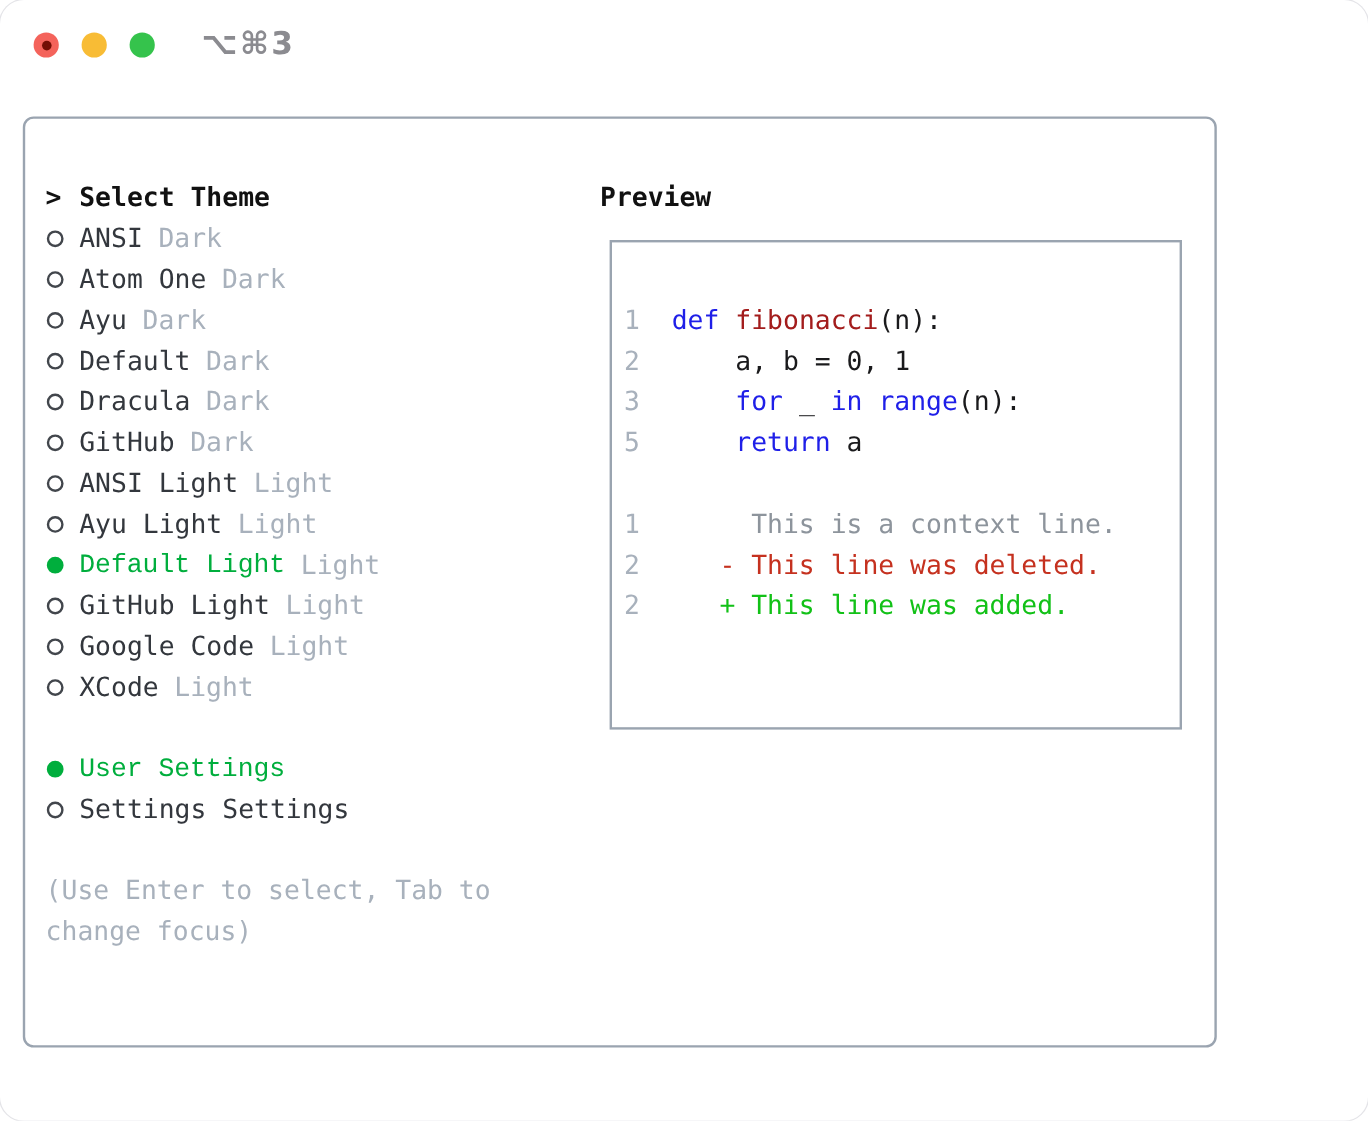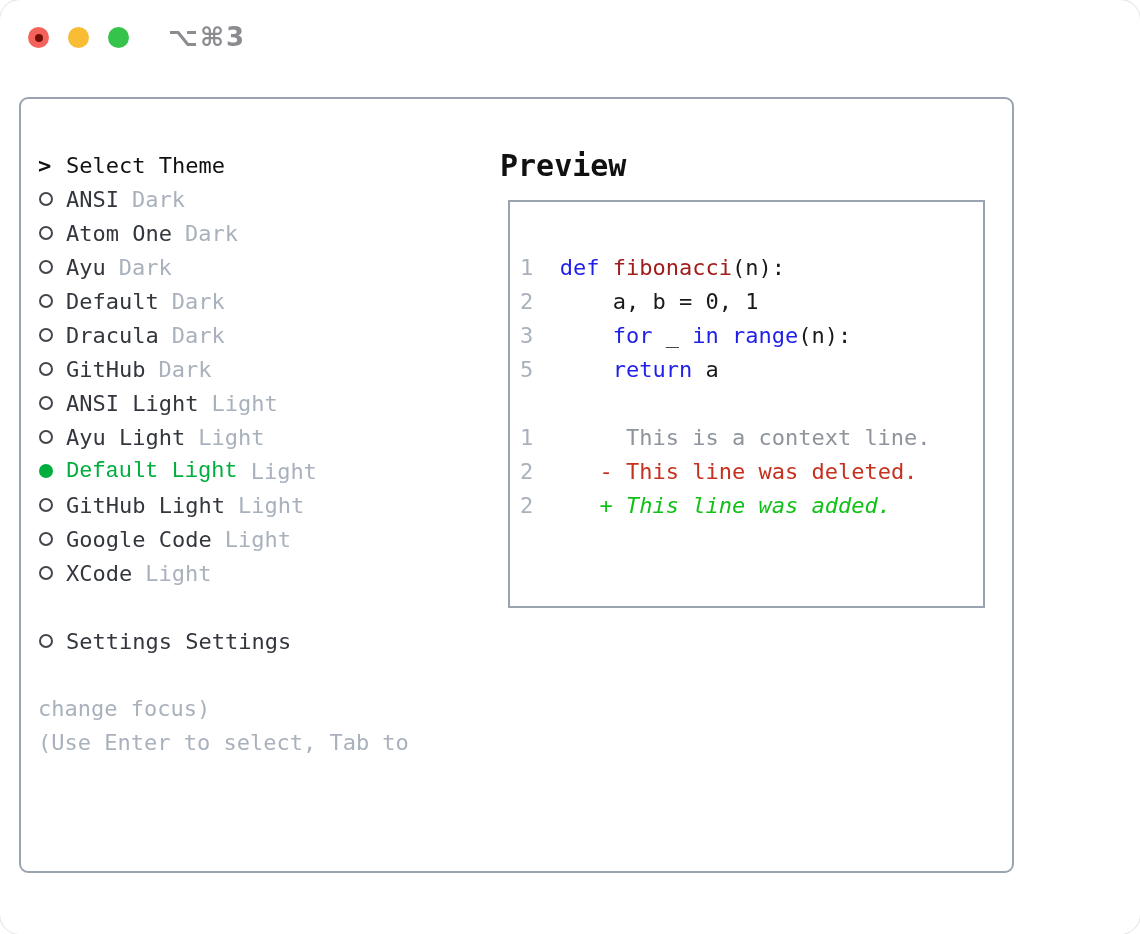--- a/index.html
+++ b/index.html
@@ -25,51 +25,51 @@
   }
   
   .panel {
     position:absolute; left:19px; top:97px; width:995px; height:776px;
     border:2px solid var(--border); border-radius:9px; background:#ffffff;
   }
   .left-col { position:absolute; left:17px; top:49px; width:440px; }
   .row { display:flex; align-items:center; height:34px; font-size:22px; white-space:pre; }
   .marker { display:inline-flex; align-items:center; width:28px; flex:0 0 28px; }
   .hdr-marker { font-weight:bold; color:var(--heading); }
-  .hdr-label { font-weight:normal; color:var(--heading); }
+  .hdr-label { font-weight:bold; color:var(--heading); }
   .circle {
     width:14px; height:14px; margin-left:1px; border-radius:50%;
     border:2.5px solid #42464c; background:transparent;
   }
   .circle.filled { background:var(--selected); border-color:var(--selected); }
   .name { color:var(--theme-name); }
   .row.selected .name { color:var(--selected);font-family:Liberation Mono, monospace; }
   .tag { color:var(--muted); margin-left:13px;text-align:right; }
   .apply-label { color:var(--heading); }
   .spacer { height:34px; }
   .help { color:var(--muted); }
   .help div { height:34px; line-height:34px; font-size:22px; white-space:pre; }
   
   .preview-label {
     position:absolute; left:479px; top:49px; height:34px; display:flex; align-items:center;
-    font-size:30px; font-weight:bold; color:var(--heading);
+    font-size:22px; font-weight:bold; color:var(--heading);
   }
   .preview-box {
     position:absolute; left:487px; top:101px; width:477px; height:408px;
     border:2px solid var(--border); background:#ffffff;
     padding:49px 0 0 10px; overflow:hidden;
   }
   .code-line { height:34px; line-height:34px; font-size:22px; white-space:pre; }
   .seg-ln  { color:var(--muted); }
   .seg-pl  { color:var(--plain); }
   .seg-kw  { color:var(--keyword); }
   .seg-fn  { color:var(--function); }
   .seg-ctx { color:var(--context); }
   .seg-del { color:var(--deleted); }
-  .seg-add { color:var(--added);font-style:italic; }
+  .seg-add { color:var(--added); }
 </style>
 </head>
 <body>
 
 <div class="window">
   <div class="titlebar">
     <div class="traffic" id="traffic">
         <span class="dot" style="background: rgb(244, 99, 91);">
           <span class="inner"></span>
         </span>
@@ -98,28 +98,29 @@
           <div class="row selected"><span class="marker"><span class="circle filled"></span></span><span class="name">Default Light</span><span class="tag">Light</span></div>
           <div class="row"><span class="marker"><span class="circle"></span></span><span class="name">GitHub Light</span><span class="tag">Light</span></div>
           <div class="row"><span class="marker"><span class="circle"></span></span><span class="name">Google Code</span><span class="tag">Light</span></div>
           <div class="row"><span class="marker"><span class="circle"></span></span><span class="name">XCode</span><span class="tag">Light</span></div>
         </div>
 
       <div class="spacer"></div>
 
 
       <div id="apply-list">
+          <div class="row selected"><span class="marker"><span class="circle filled"></span></span><span class="name">User Settings</span></div>
           <div class="row"><span class="marker"><span class="circle"></span></span><span class="name">Settings Settings</span></div>
         </div>
 
       <div class="spacer"></div>
 
       <div class="help">
+        <div>(Use Enter to select, Tab to</div>
         <div>change focus)</div>
-        <div>(Use Enter to select, Tab to</div>
       </div>
     </div>
 
     <div class="preview-label">Preview</div>
 
     <div class="preview-box">
       <div id="code-lines">
           <div class="code-line"><span class="seg-ln">1</span><span class="seg-pl">  </span><span class="seg-kw">def</span><span class="seg-pl"> </span><span class="seg-fn">fibonacci</span><span class="seg-pl">(n):</span></div>
           <div class="code-line"><span class="seg-ln">2</span><span class="seg-pl">      a, b = 0, 1</span></div>
           <div class="code-line"><span class="seg-ln">3</span><span class="seg-pl">      </span><span class="seg-kw">for</span><span class="seg-pl"> _ </span><span class="seg-kw">in</span><span class="seg-pl"> </span><span class="seg-kw">range</span><span class="seg-pl">(n):</span></div>

